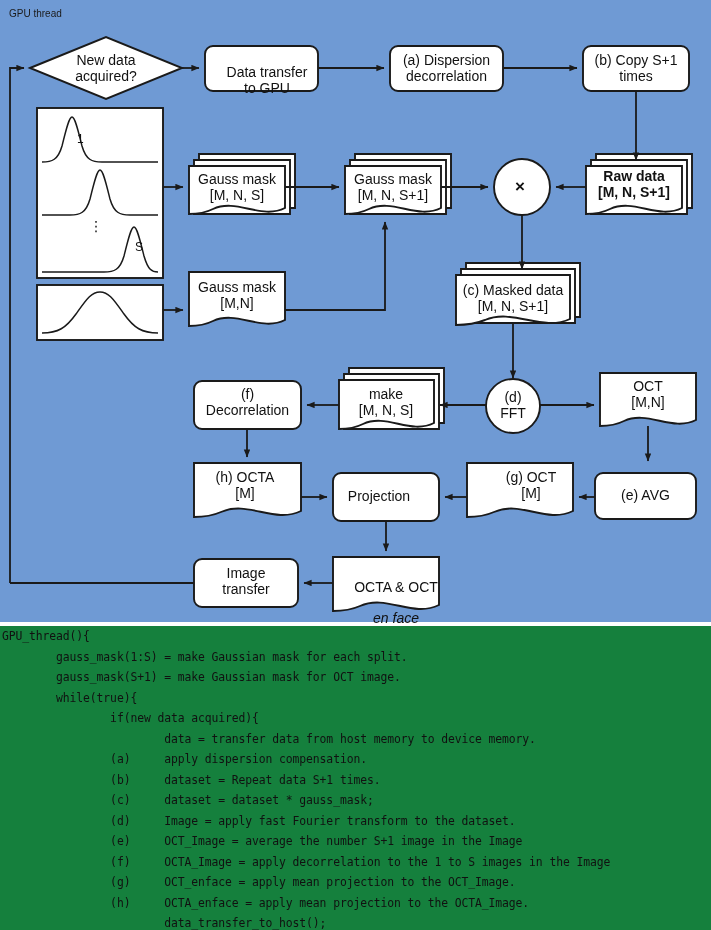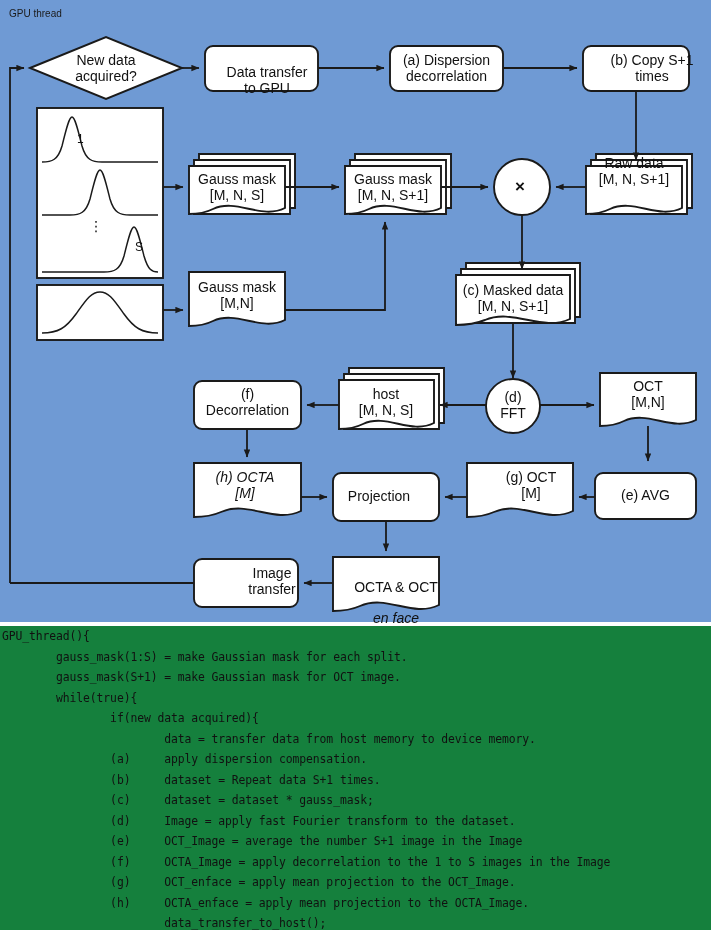--- a/index.html
+++ b/index.html
@@ -187,63 +187,63 @@
 
     <div class="lbl" style="left:46px;top:53px;width:120px;">New data
 acquired?</div>
 
     <div class="lbl" style="left:205px;top:65px;width:124px;">Data transfer
 to GPU</div>
 
     <div class="lbl" style="left:388px;top:53px;width:117px;">(a) Dispersion
 decorrelation</div>
 
-    <div class="lbl" style="left:583px;top:53px;width:106px;margin-left:16px;">(b) Copy S+1
+    <div class="lbl" style="left:583px;top:53px;width:106px;">(b) Copy S+1
 times</div>
 
     <div class="lbl" style="left:189px;top:172px;width:96px;">Gauss mask
 [M, N, S]</div>
 
     <div class="lbl" style="left:343px;top:172px;width:100px;">Gauss mask
 [M, N, S+1]</div>
 
-    <div class="lbl" style="left:584px;top:156px;width:100px;">Raw data
+    <div class="lbl" style="left:584px;top:169px;width:100px;font-weight:bold;">Raw data
 [M, N, S+1]</div>
 
     <div class="lbl" style="left:189px;top:280px;width:96px;">Gauss mask
 [M,N]</div>
 
     <div class="lbl" style="left:454px;top:283px;width:118px;">(c) Masked data
 [M, N, S+1]</div>
 
     <div class="opsym" style="left:515px;top:177px;">×</div>
 
     <div class="lbl" style="left:483px;top:390px;width:60px;">(d)
 FFT</div>
 
-    <div class="lbl" style="left:338px;top:387px;width:96px;">host
+    <div class="lbl" style="left:338px;top:387px;width:96px;">make
 [M, N, S]</div>
 
     <div class="lbl" style="left:194px;top:387px;width:107px;">(f)
 Decorrelation</div>
 
     <div class="lbl" style="left:600px;top:379px;width:96px;">OCT
 [M,N]</div>
 
-    <div class="lbl" style="left:194px;top:470px;width:102px;font-style:italic;">(h) OCTA
+    <div class="lbl" style="left:194px;top:470px;width:102px;">(h) OCTA
 [M]</div>
 
     <div class="lbl" style="left:333px;top:489px;width:92px;">Projection</div>
 
     <div class="lbl" style="left:467px;top:470px;width:128px;">(g) OCT
 [M]</div>
 
     <div class="lbl" style="left:595px;top:488px;width:101px;">(e) AVG</div>
 
-    <div class="lbl" style="left:194px;top:566px;width:104px;padding-left:26px;">Image
+    <div class="lbl" style="left:194px;top:566px;width:104px;">Image
 transfer</div>
 
     <div class="lbl" style="left:333px;top:564px;width:126px;">
       <span>OCTA &amp; OCT</span><br>
       <span class="ital">en face</span>
     </div>
 
     <div class="curvelbl" style="left:77px;top:132px;">1</div>
     <div class="curvelbl" style="left:135px;top:240px;">S</div>
     <div class="curvelbl" style="left:89px;top:218px;font-size:14px;">⋮</div>

